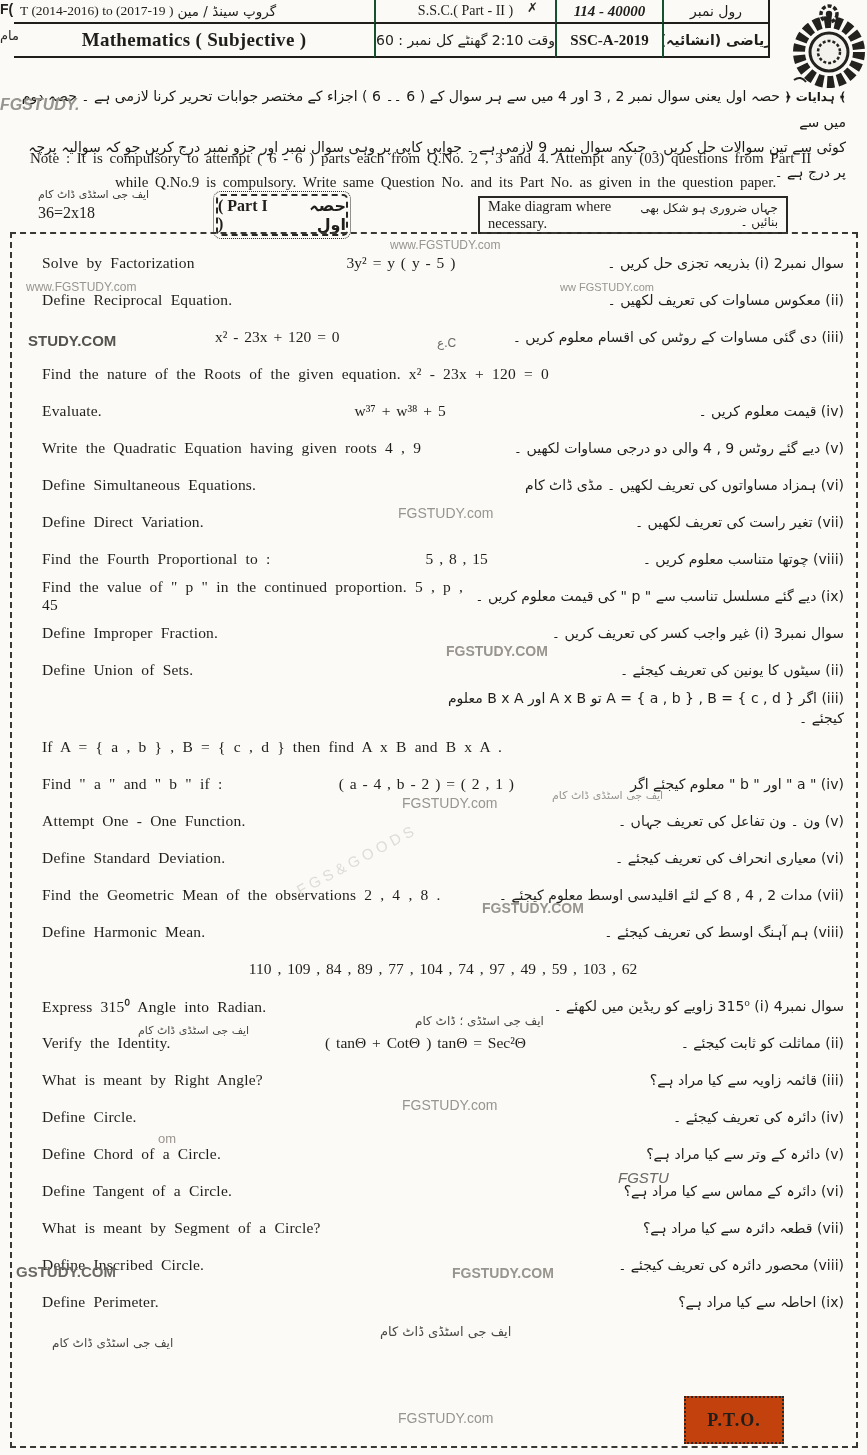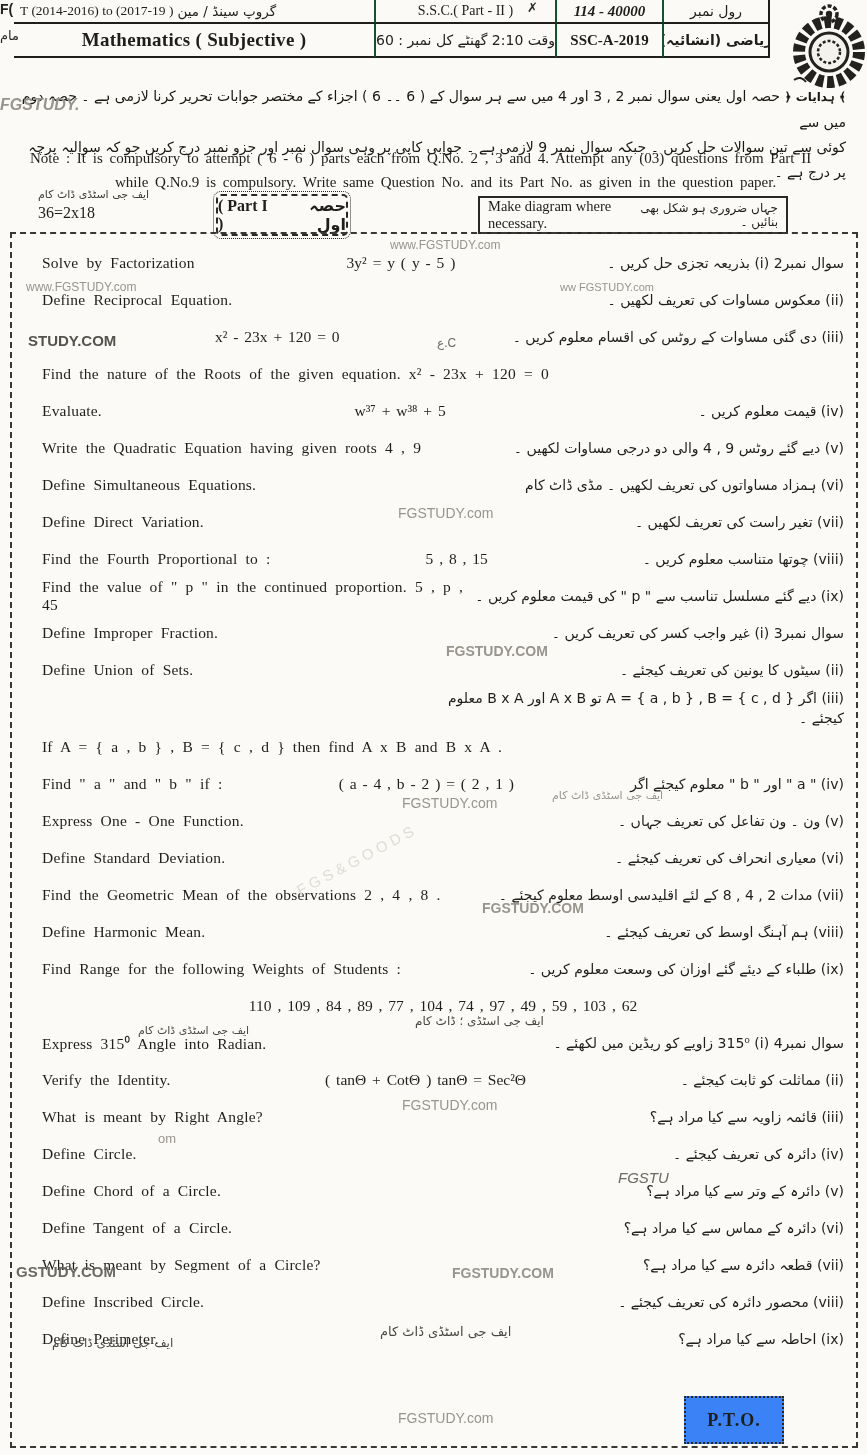--- a/index.html
+++ b/index.html
@@ -41,21 +41,21 @@
         border:2px dashed #3a3833;padding:10px 0 0 0;box-sizing:border-box;}
   .qrow{display:flex;align-items:center;min-height:37px;padding:0 12px 0 30px;}
   .qrow .en{font-size:15.5px;word-spacing:4px;letter-spacing:.2px;flex:0 1 auto;}
   .qrow .formula{flex:1 1 auto;text-align:center;font-size:15.5px;word-spacing:2px;
                  font-family:"Liberation Serif","DejaVu Sans",serif;}
   .qrow .ur{flex:0 0 auto;margin-left:auto;text-align:right;font-size:14px;line-height:20px;
             max-width:52%;}
   
   .pto{position:absolute;left:684px;top:1396px;width:96px;height:44px;border:2px dotted #2a2824;
        display:flex;align-items:center;justify-content:center;font-size:18px;font-weight:bold;
-       letter-spacing:1px;background:#3b82f6;}
+       letter-spacing:1px;background:#c2410c;}
   
   .wm{position:absolute;color:#98958f;font-family:"Liberation Sans",sans-serif;white-space:nowrap;}
   .wm.urw{font-family:"DejaVu Sans",sans-serif;direction:rtl;}
   
   .crest{position:absolute;left:788px;top:0px;}
 </style>
 </head>
 <body>
 
 <div class="page">
@@ -192,21 +192,21 @@
       <span class="ur"></span>
     </div>
 
     <div class="qrow">
       <span class="en">Find   " a "  and   " b "   if   :</span>
       <span class="formula">( a - 4  ,  b - 2 )  =  ( 2 , 1 )</span>
       <span class="ur">(iv) " a " اور " b " معلوم کیجئے اگر</span>
     </div>
 
     <div class="qrow">
-      <span class="en">Express   One - One   Function.</span>
+      <span class="en">Attempt   One - One   Function.</span>
       <span class="formula"></span>
       <span class="ur">(v) ون ۔ ون تفاعل کی تعریف جہاں ۔</span>
     </div>
 
     <div class="qrow">
       <span class="en">Define   Standard   Deviation.</span>
       <span class="formula"></span>
       <span class="ur">(vi) معیاری انحراف کی تعریف کیجئے ۔</span>
     </div>
 
@@ -215,25 +215,20 @@
       <span class="formula"></span>
       <span class="ur">(vii) مدات 2 , 4 , 8 کے لئے اقلیدسی اوسط معلوم کیجئے ۔</span>
     </div>
 
     <div class="qrow">
       <span class="en">Define   Harmonic   Mean.</span>
       <span class="formula"></span>
       <span class="ur">(viii) ہم آہنگ اوسط کی تعریف کیجئے ۔</span>
     </div>
 
-    <div class="qrow">
-      <span class="en">Find  Range  for  the  following  Weights  of   Students  :</span>
-      <span class="formula"></span>
-      <span class="ur">(ix) طلباء کے دیئے گئے اوزان کی وسعت معلوم کریں ۔</span>
-    </div>
 
     <div class="qrow">
       <span class="en"></span>
       <span class="formula">110 , 109 , 84 , 89 , 77 , 104 , 74 , 97 , 49 , 59 , 103 , 62</span>
       <span class="ur"></span>
     </div>
 
     <div class="qrow">
       <span class="en">Express  315⁰  Angle   into  Radian.</span>
       <span class="formula"></span>

